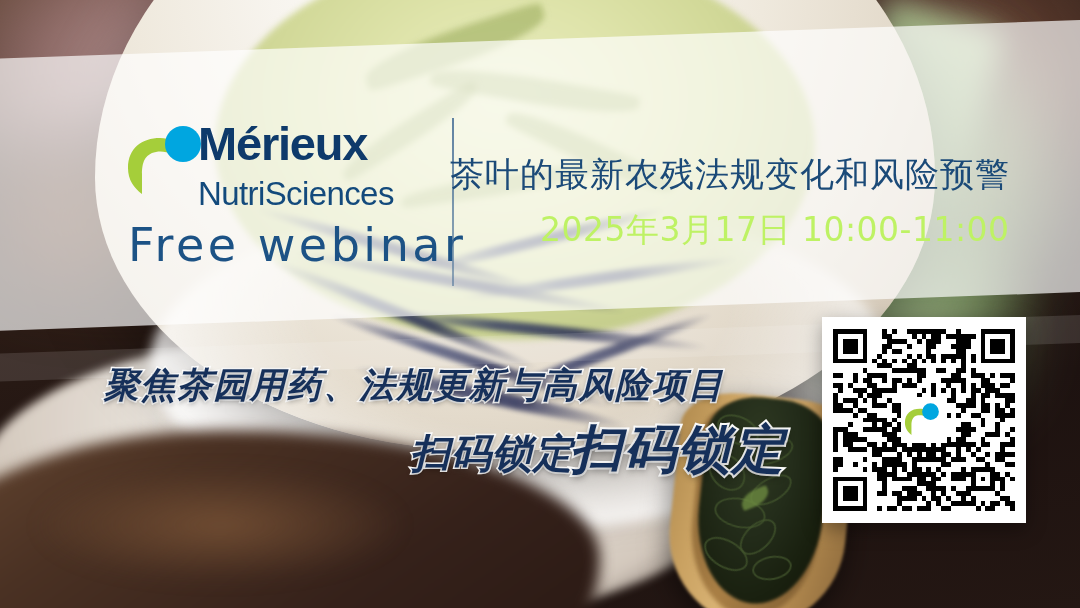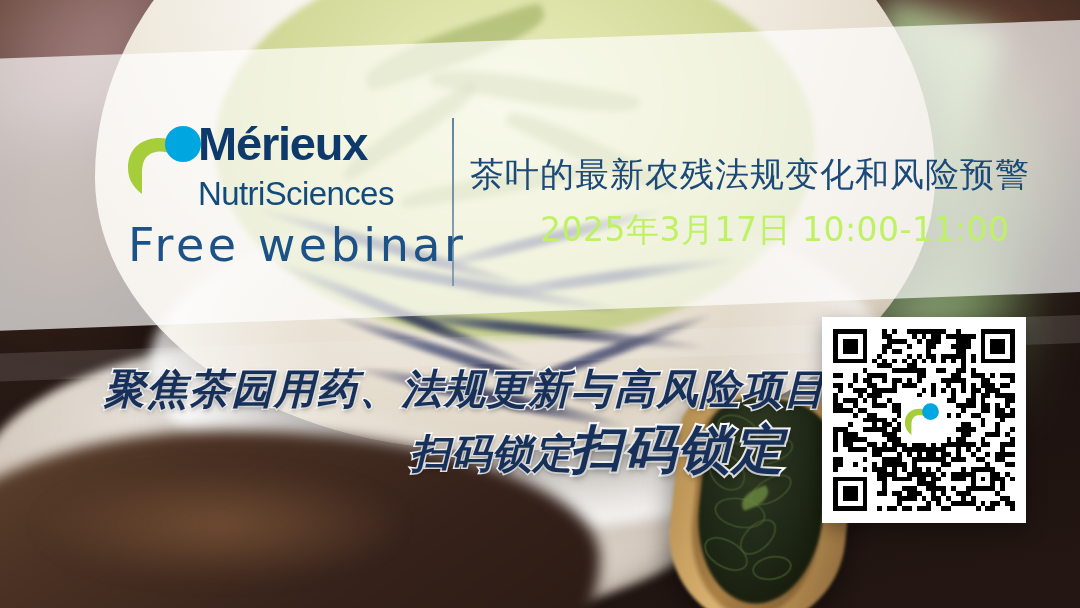--- a/index.html
+++ b/index.html
@@ -281,21 +281,21 @@
   .divider {
     position: absolute;
     left: 452px; top: 118px;
     width: 2px; height: 168px;
     background: linear-gradient(180deg, rgba(70,110,150,0.85), rgba(70,110,150,0.55));
   }
 
   
   .title-cn {
     position: absolute;
-    left: 470px; top: 152px;
+    left: 450px; top: 152px;
     font-family: "DejaVu Sans", sans-serif;
     font-size: 34px;
     font-weight: 400;
     letter-spacing: 1px;
     color: #1B4A78;
     white-space: nowrap;
   }
   .date-cn {
     position: absolute;
     left: 540px; top: 208px;
@@ -305,21 +305,21 @@
     letter-spacing: 0.5px;
     color: #bef264;
     white-space: nowrap;
   }
 
   
   .headline-1 {
     position: absolute;
     left: 104px; top: 362px;
     font-family: "DejaVu Sans", sans-serif;
-    font-size: 41px;
+    font-size: 35px;
     font-weight: bold;
     font-style: italic;
     letter-spacing: 1.5px;
     color: #16305a;
     white-space: nowrap;
     -webkit-text-stroke: 3px #ffffff;
     paint-order: stroke fill;
     text-shadow: 0 2px 5px rgba(0,0,0,0.35);
   }
   .headline-2-wrap {

